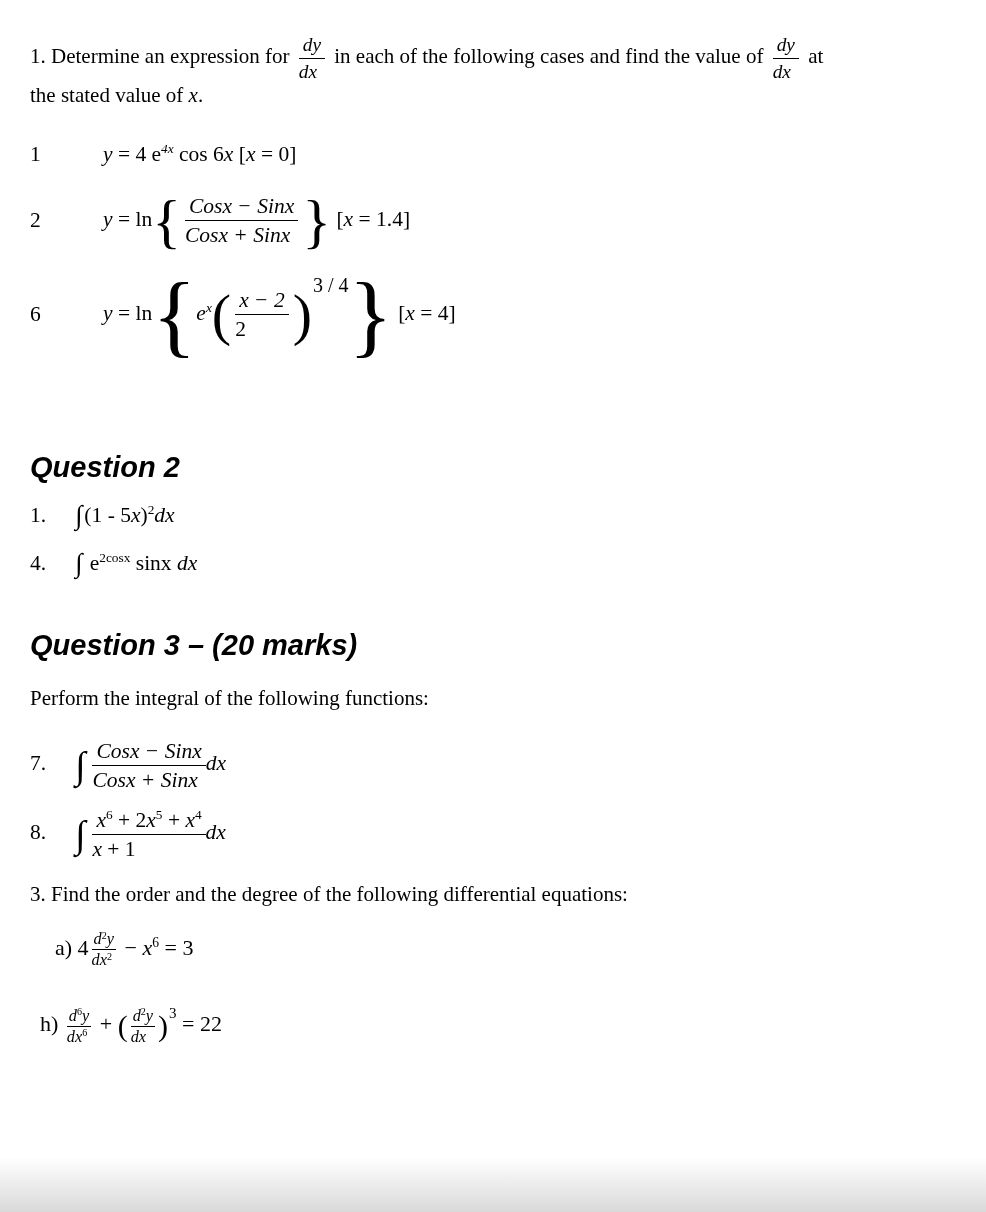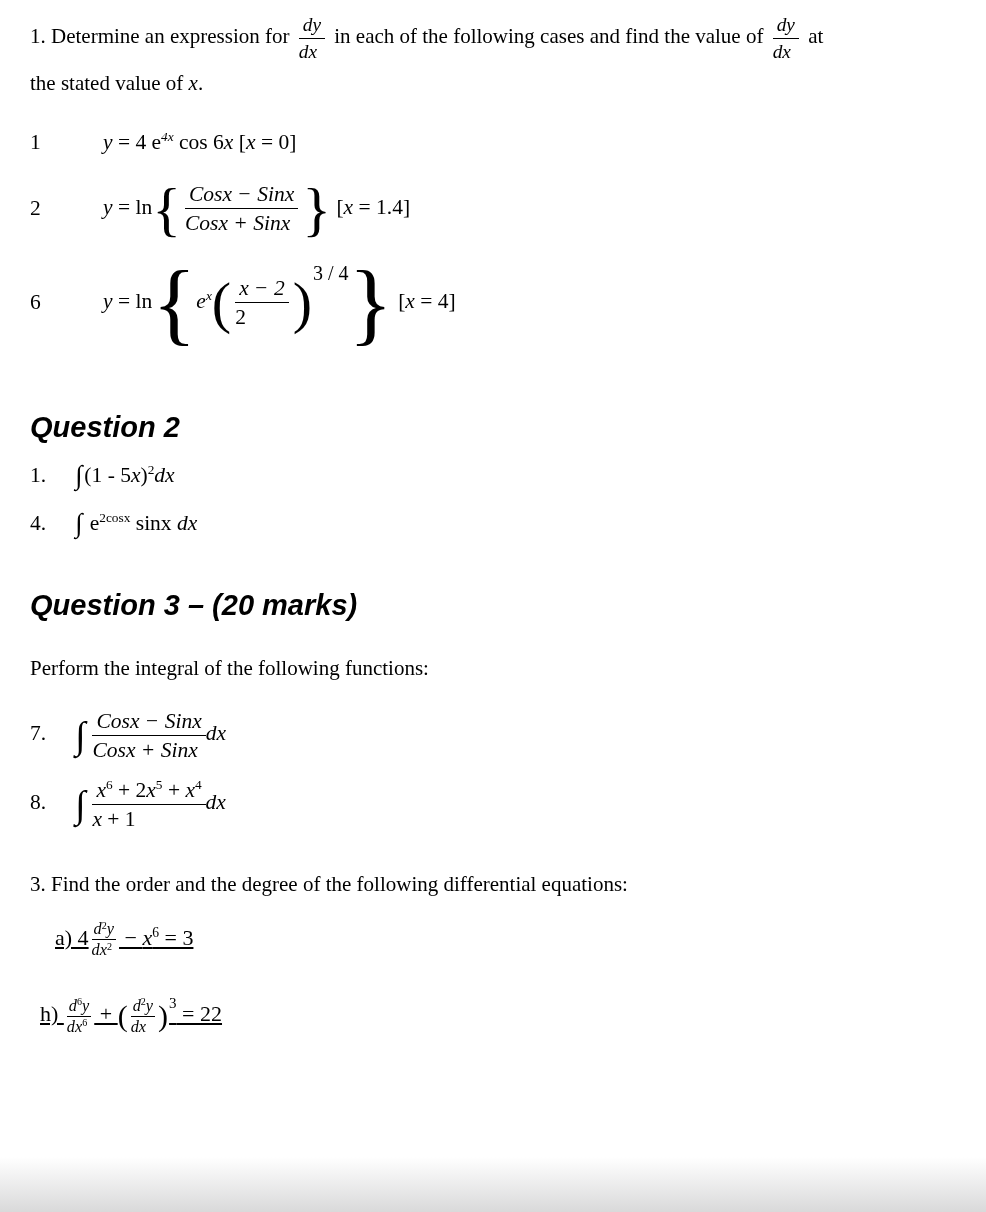--- a/index.html
+++ b/index.html
@@ -4,21 +4,21 @@
 <style>
   * { margin:0; padding:0; box-sizing:border-box; }
   html,body { background:#ffffff; }
   body {
     width:986px; height:1212px; overflow:hidden; position:relative;
     font-family:"Liberation Serif", serif; color:#000;
   }
   .doc { padding:14px 28px 0 30px; }
   .body-text { font-size:21px; line-height:1.3; }
   .it { font-style:italic; }
-  .nowrap { white-space:nowrap; }
+  .nowrap { white-space:nowrap;margin-top:20px; }
 
   
   .frac { display:inline-block; vertical-align:middle; text-align:left; margin:0 4px; line-height:1.12; }
   .frac .num { display:block; border-bottom:1.5px solid #000; padding:0 4px 2px; }
   .frac .den { display:block; padding-top:2px; }
   .frac-inline { font-size:0.92em; }
   .frac-sm { font-size:0.74em; margin:8px 3px; line-height:1.1; }
   .frac-sm .num { border-bottom:1.3px solid #000; padding:0 2px 1px; }
   .frac-sm .den { padding-top:1px; }
 
@@ -43,38 +43,38 @@
     font-family:"Liberation Sans", sans-serif; font-weight:700; font-style:italic;
     font-size:29px; line-height:1.15;
   }
 
   
   .deriv-row { display:flex; align-items:center; font-size:21.5px; }
   .deriv-num { width:73px; flex:none; }
   .q-item { display:flex; align-items:baseline; font-size:21.5px; }
   .q-num { width:45px; flex:none; }
   .formula { display:inline; }
-  .eq-font { font-size:22px;text-decoration:underline; }
+  .eq-font { font-size:22px; }
   .eq-row { line-height:1.2; }
 
   
-  .m-intro2 { margin-top:8px; }
+  .m-intro2 { }
   .m-d1 { margin-top:32px; }
   .m-d2 { margin-top:24px; }
   .m-d6 { margin-top:18px; }
-  .m-h2q2 { margin-top:62px; }
+  .m-h2q2 { margin-top:90px; }
   .m-q2intro { margin-top:44px; }
   .m-q2i1 { margin-top:16px; }
   .m-q2i4 { margin-top:17px; }
   .m-h2q3 { margin-top:50px; }
-  .m-q3intro { margin-top:33px; }
+  .m-q3intro { margin-top:23px; }
   .m-i7 { margin-top:26px; }
   .m-i8 { margin-top:16px; }
   .m-h2q4 { margin-top:56px; }
-  .m-q4intro { margin-top:40px; }
+  .m-q4intro { margin-top:20px; }
   .m-a { margin-top:14px; margin-left:25px; }
   .m-h { margin-top:22px; margin-left:10px; }
 
   .bottom-shade {
     position:absolute; left:0; right:0; bottom:0; height:55px; pointer-events:none;
     background:linear-gradient(to bottom, rgba(200,200,200,0) 0%, rgba(160,160,162,0.40) 100%);
   }
 </style>
 </head>
 <body>

